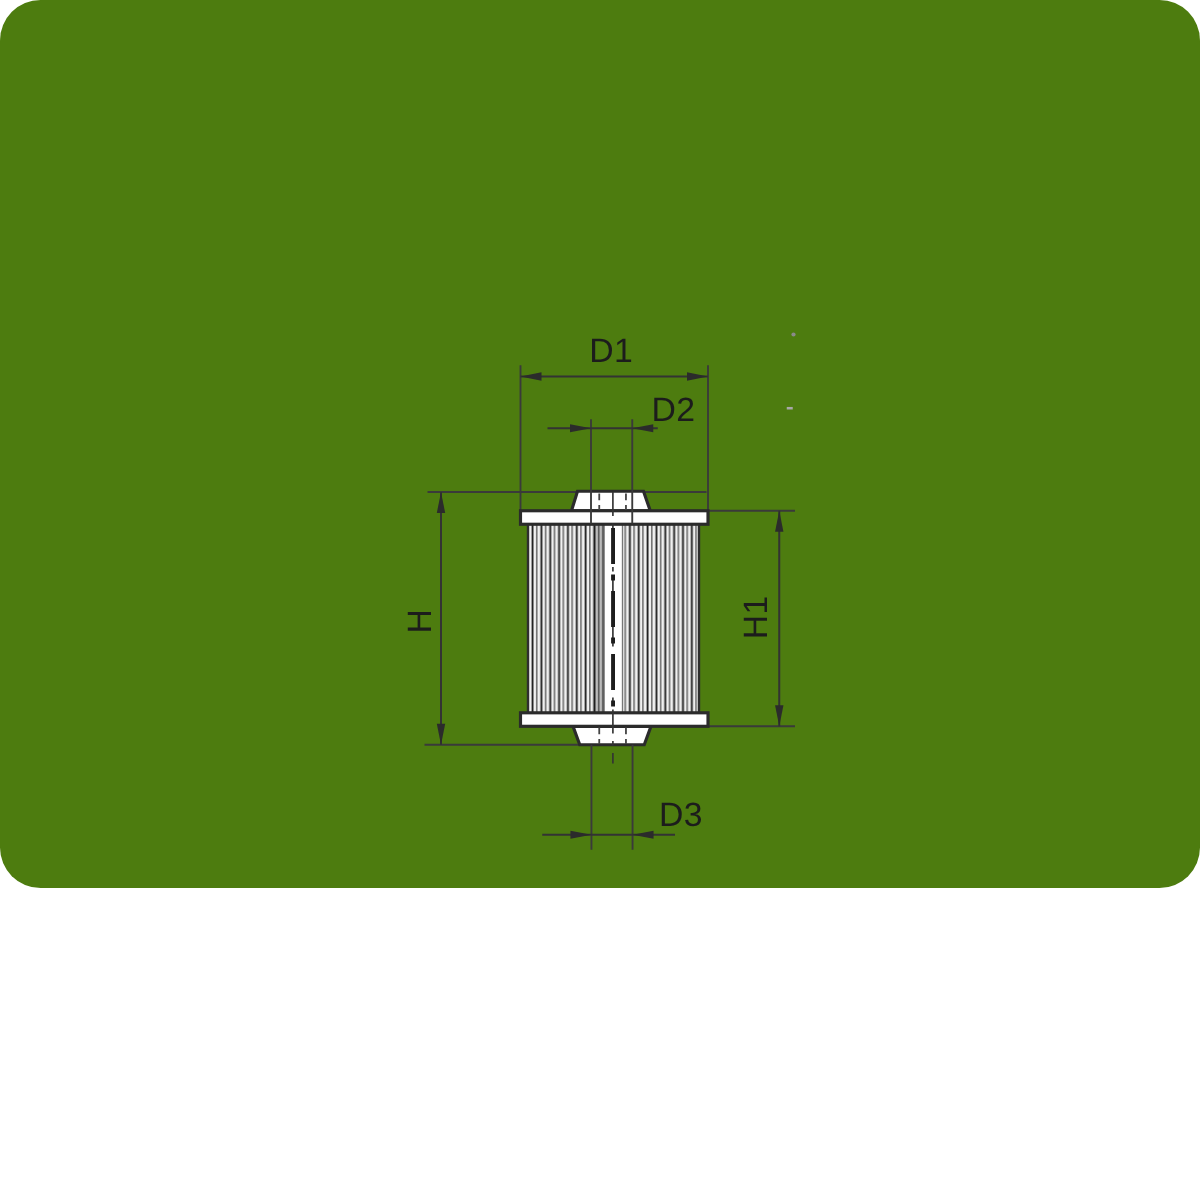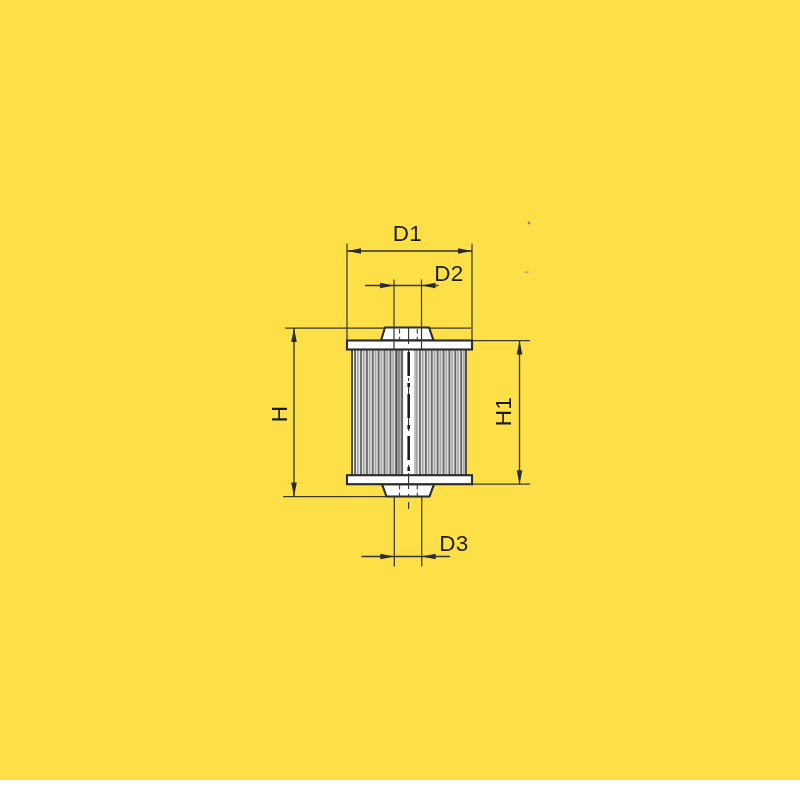--- a/index.html
+++ b/index.html
@@ -7,22 +7,23 @@
     padding: 0;
     width: 800px;
     height: 800px;
     background: #ffffff;
     font-family: "Liberation Sans", sans-serif;
     overflow: hidden;
   }
   .canvas {
     position: relative;
     width: 800px;
-    height: 780px;
-    background: #fde047;
+    height: 592px;
+    background: #4d7c0f;
+    border-radius: 27px;
   }
   svg { display: block; }
 
   
   .outline   { stroke: #2b2b2b; stroke-width: 2.1; fill: #ffffff; }
   .outline-thin { stroke: #2e2e2e; stroke-width: 1.6; fill: none; }
   .dimline   { stroke: #333333; stroke-width: 1.35; fill: none; }
   .extline   { stroke: #3a3a3a; stroke-width: 1.25; fill: none; }
   .hidden-dash { stroke: #444444; stroke-width: 1.2; fill: none; stroke-dasharray: 4.5 3.2; }
   .centerline  { stroke: #333333; stroke-width: 1.1; fill: none; stroke-dasharray: 16 5 3 5; }

